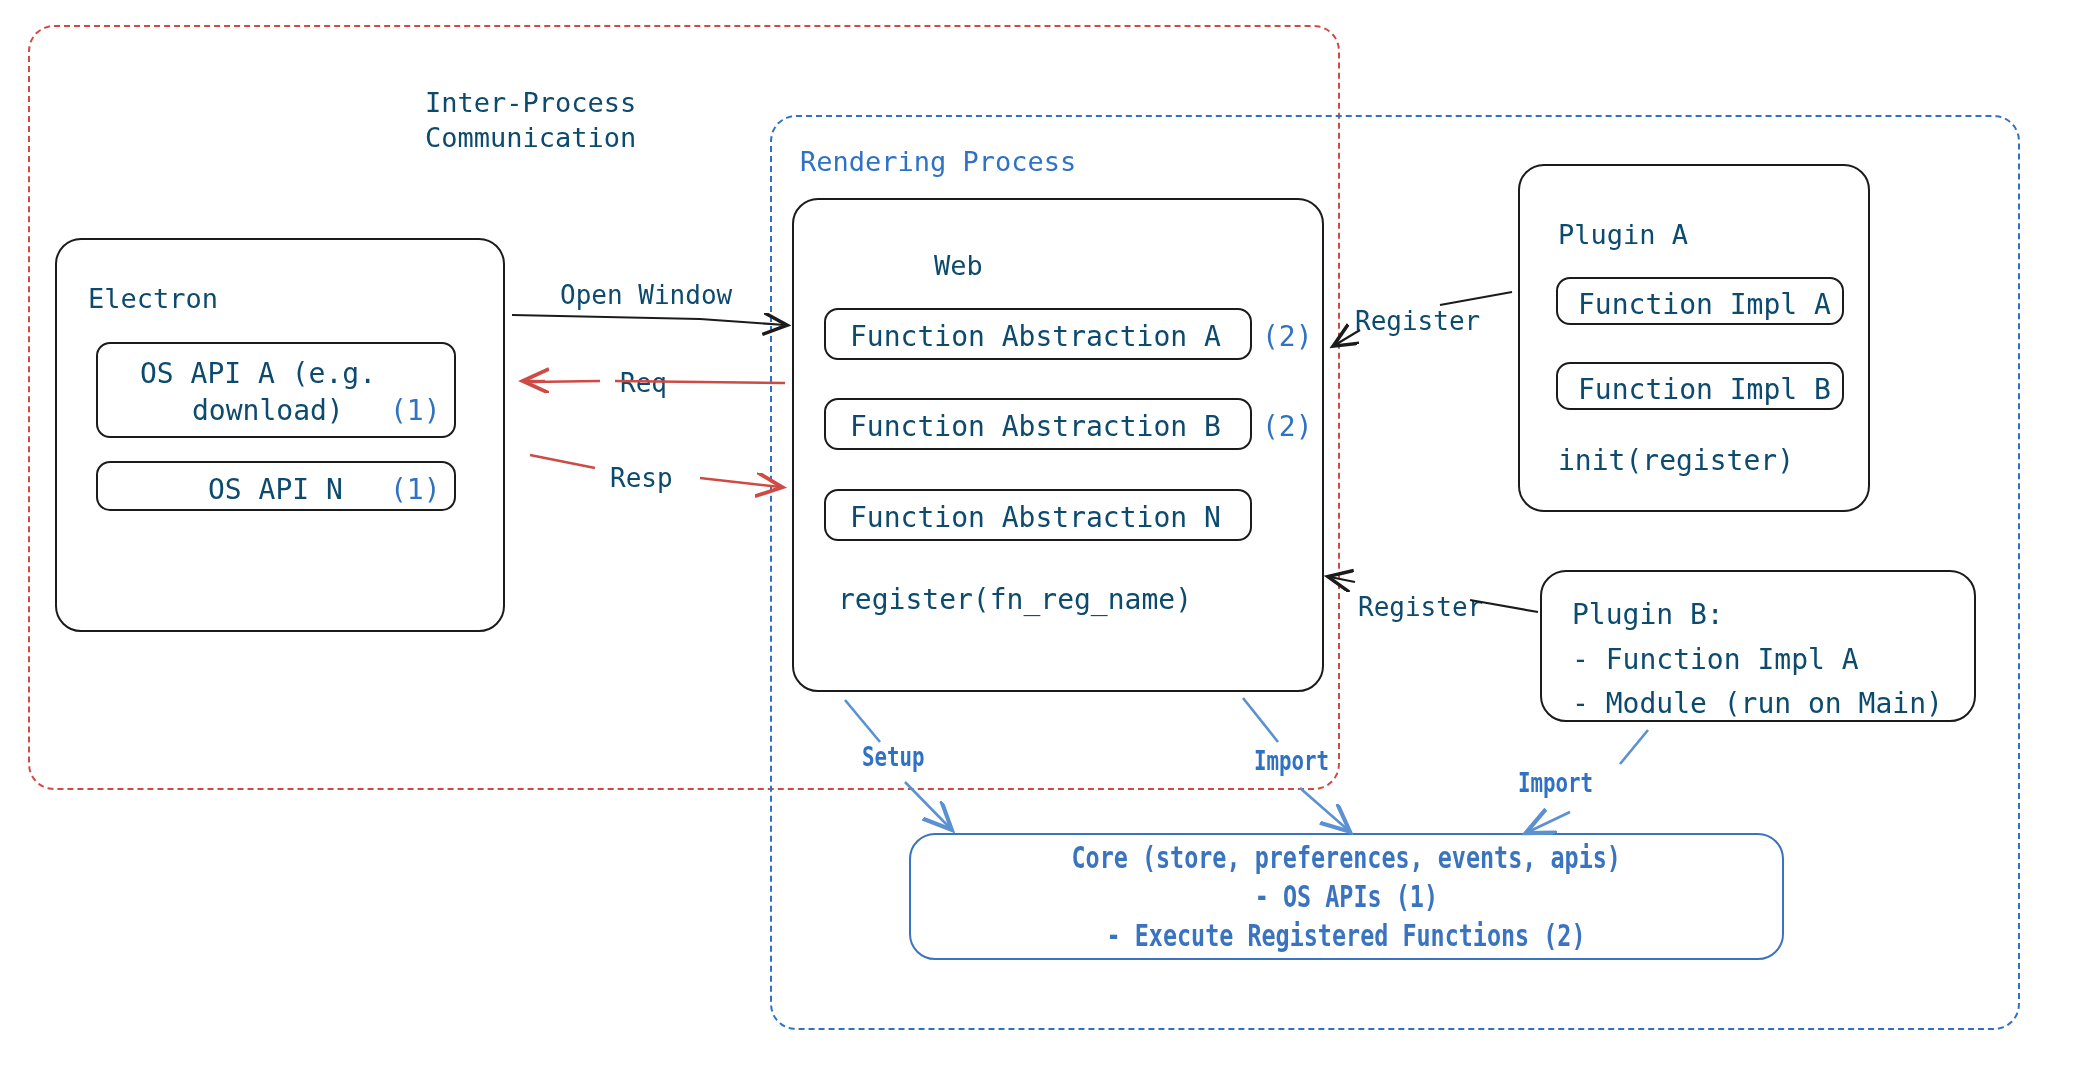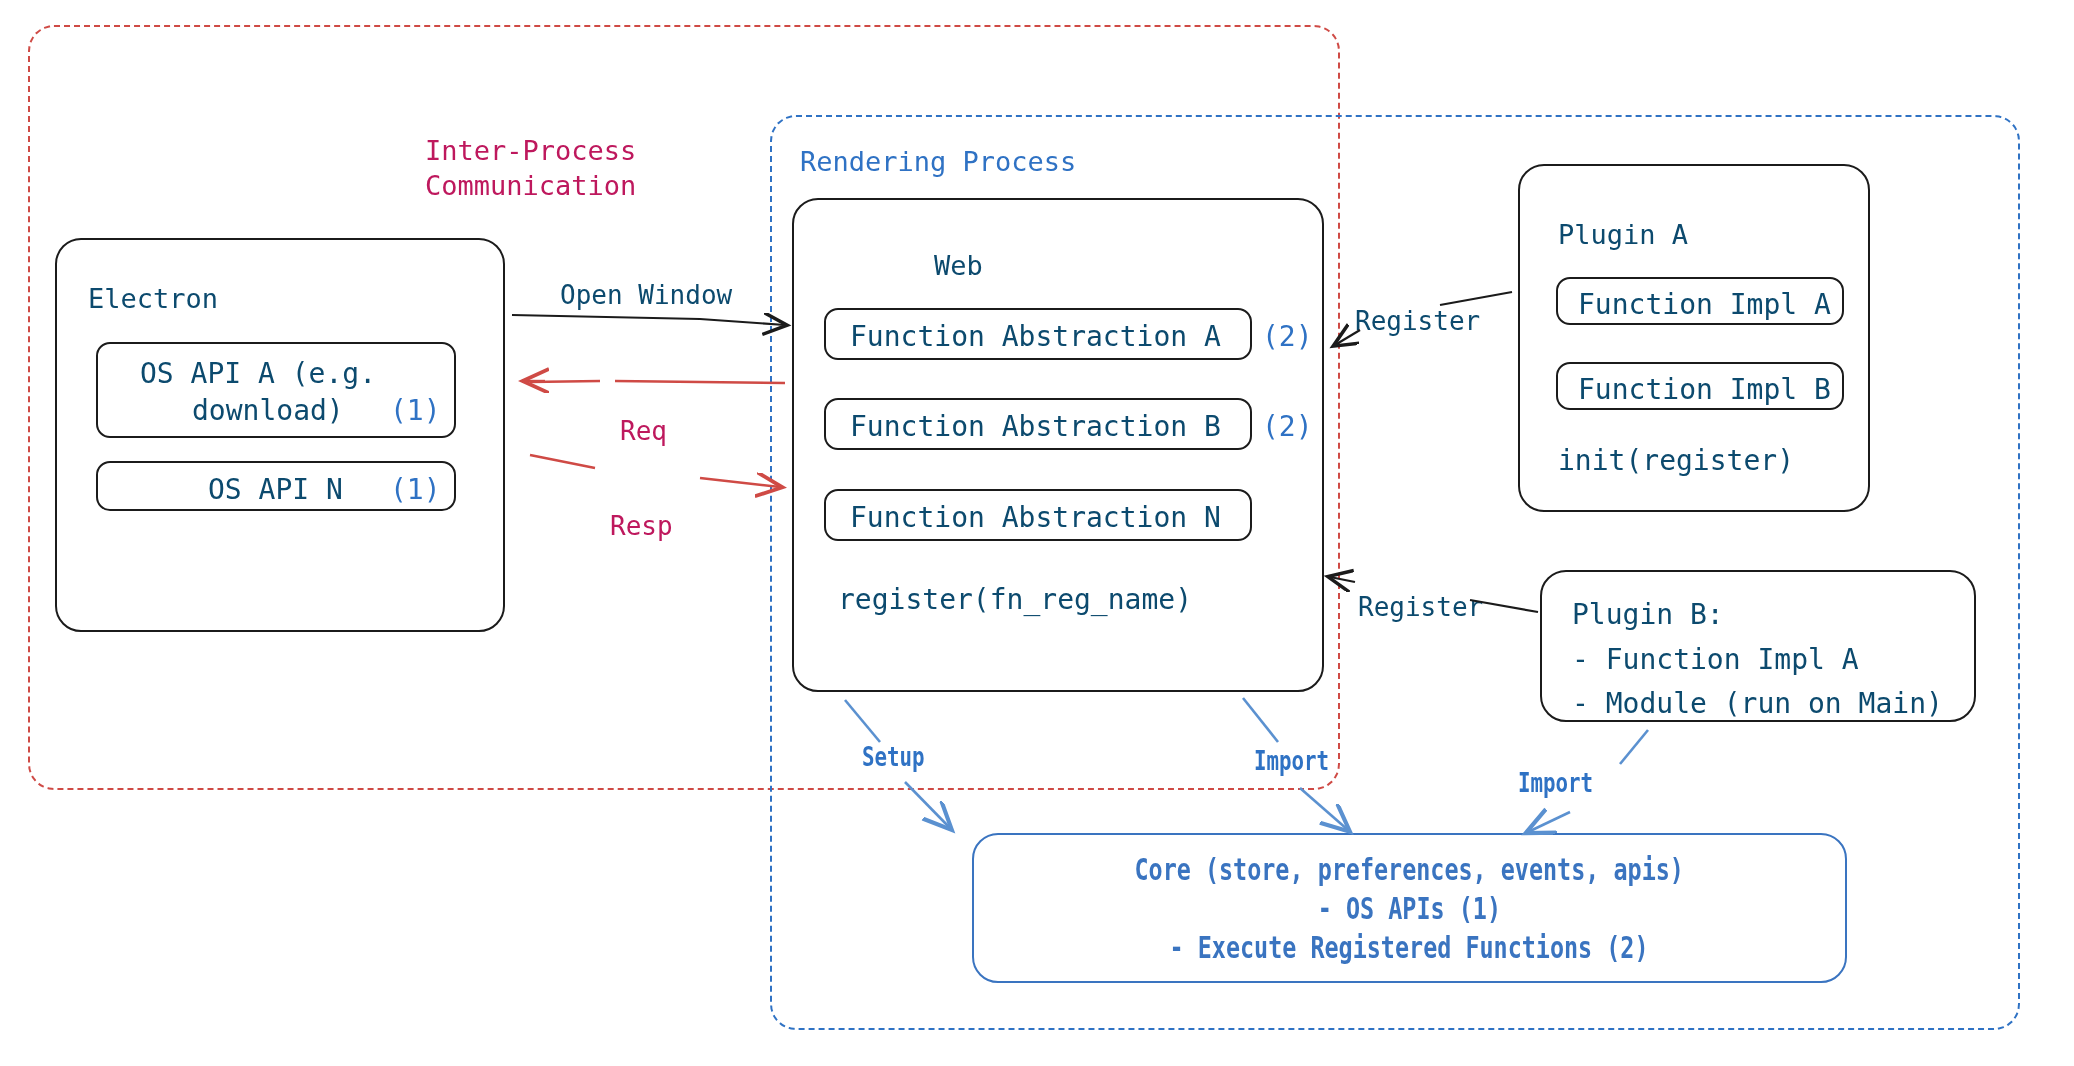--- a/index.html
+++ b/index.html
@@ -61,21 +61,21 @@
   
   .t {
     position: absolute;
     white-space: pre;
     color: #0c4a6e;
     font-family: "DejaVu Sans Mono", "Liberation Mono", monospace;
   }
   .t-title   { font-size: 27px; letter-spacing: 0px; }
   .t-body    { font-size: 28px; }
   .t-label   { font-size: 26px; }
-  .red       { color: #be185d; margin-top: 48px; }
+  .red       { color: #0c4a6e; }
   .blue      { color: #2f72c4; }
   .blue-dk   { color: #3a74c0; }
   .ctr { text-align: center; }
 
   svg.overlay {
     position: absolute;
     left: 0; top: 0;
     width: 2074px;
     height: 1066px;
     pointer-events: none;
@@ -135,21 +135,21 @@
   <div class="abs box-inner" style="left:1556px; top:362px; width:288px; height:48px;"></div>
   <div class="t t-body" style="left:1578px; top:373px;">Function Impl B</div>
 
   <div class="t t-body" style="left:1558px; top:444px;">init(register)</div>
 
   <div class="abs box" style="left:1540px; top:570px; width:436px; height:152px;"></div>
   <div class="t t-body" style="left:1572px; top:598px;">Plugin B:</div>
   <div class="t t-body" style="left:1572px; top:643px;">- Function Impl A</div>
   <div class="t t-body" style="left:1572px; top:687px;">- Module (run on Main)</div>
 
-  <div class="abs box-core" style="left:972px; top:833px; width:875px; height:150px;">
+  <div class="abs box-core" style="left:909px; top:833px; width:875px; height:127px;">
     <div class="ctr blue-dk" style="font-weight:bold; font-size:30px; transform:scaleX(0.78);">Core (store, preferences, events, apis)</div>
     <div class="ctr blue-dk" style="font-weight:bold; font-size:30px; transform:scaleX(0.78); margin-top:4px;">- OS APIs (1)</div>
     <div class="ctr blue-dk" style="font-weight:bold; font-size:30px; transform:scaleX(0.78); margin-top:4px;">- Execute Registered Functions (2)</div>
   </div>
 
   <div class="t t-label" style="left:560px; top:280px;">Open Window</div>
 
   <div class="t t-label red" style="left:620px; top:368px;text-align:center;">Req</div>
 
   <div class="t t-label red" style="left:610px; top:463px;">Resp</div>

